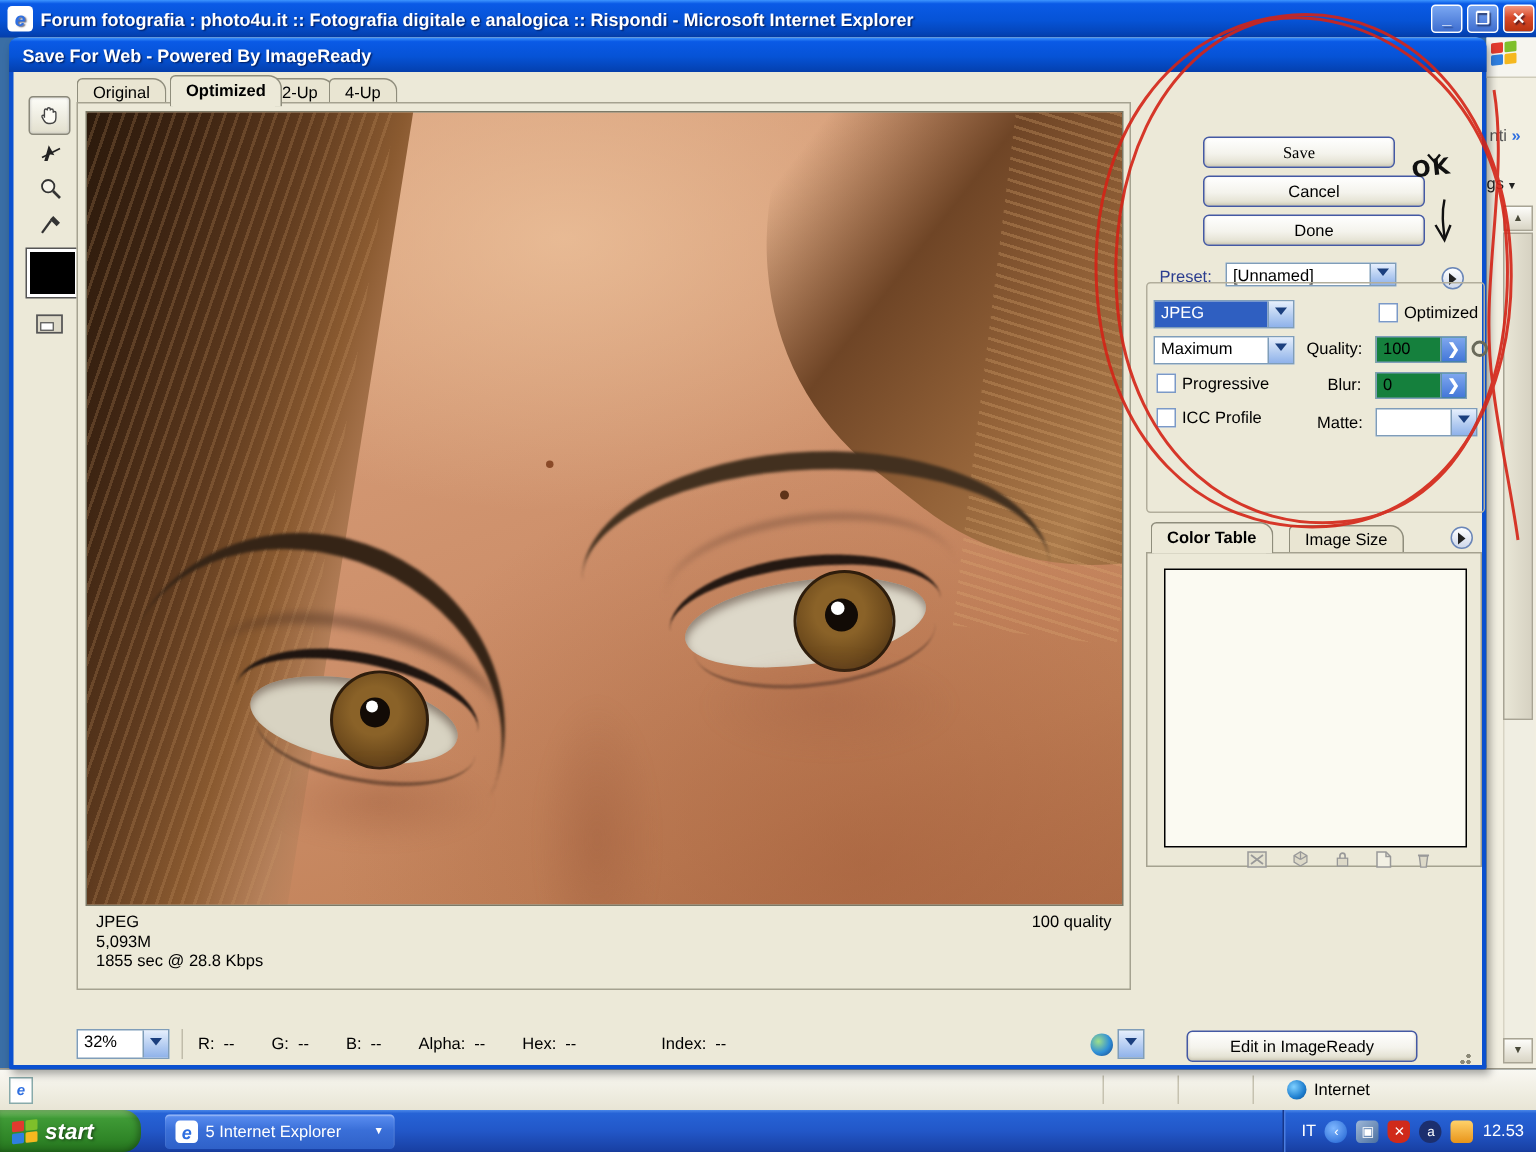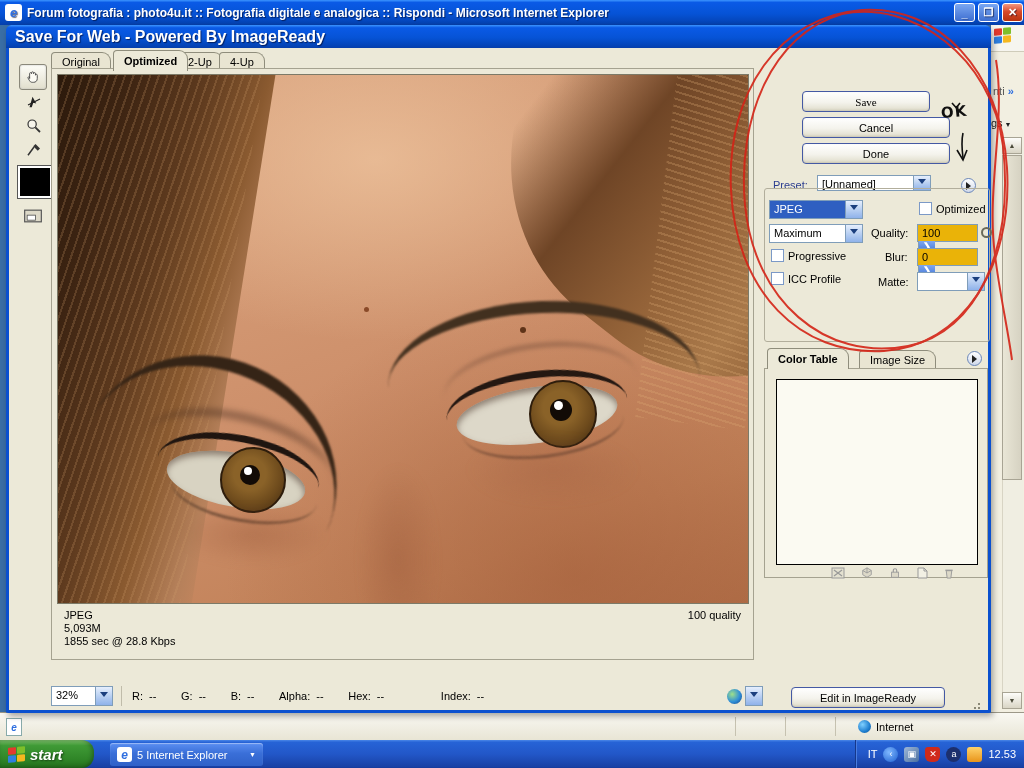--- a/index.html
+++ b/index.html
@@ -24,21 +24,21 @@
   .ie-status{left:0;top:712px;width:1024px;height:28px;
     background:linear-gradient(180deg,#f9f8f2,#e8e5d5);border-top:1px solid #9c9888;box-sizing:border-box;}
   .ie-status .cell{position:absolute;top:4px;height:19px;border-left:1px solid #c6c2b0;}
 
   
   .dialog{left:6px;top:25px;width:985px;height:688px;background:#ece9d8;
     border:3px solid #0a50cf;border-top:none;border-radius:7px 7px 2px 2px;box-sizing:border-box;
     box-shadow:2px 3px 6px rgba(0,0,0,.35);}
   .dlg-title{left:-3px;top:0;width:985px;height:23px;border-radius:6px 6px 0 0;
     background:linear-gradient(180deg,#3d95ff 0%,#0a5ae6 12%,#0653d6 55%,#0443b5 92%,#063eaa 100%);
-    color:#fff;font-weight:bold;font-size:16px;display:flex;align-items:center;padding-left:9px;
+    color:#fff;font-weight:bold;font-size:12px;display:flex;align-items:center;padding-left:9px;
     box-sizing:border-box;text-shadow:1px 1px 1px rgba(0,0,30,.6);}
   .dlg-body{left:0;top:23px;width:979px;height:659px;}
 
   .tab{position:absolute;height:19px;padding:0 10px;background:#e9e5d2;border:1px solid #8f8d7c;border-bottom:none;
     border-radius:4px 9px 0 0;display:flex;align-items:center;font-size:11px;box-sizing:border-box;}
   .tab.active{background:#ece9d8;font-weight:bold;height:21px;z-index:2;}
 
   .tool{position:absolute;width:26px;height:24px;display:grid;place-items:center;}
   .tool.pressed{border:1px solid #8a887a;border-radius:3px;
     background:linear-gradient(180deg,#fdfdf8,#e2dfcd);box-shadow:inset 0 0 2px #bbb;}
@@ -46,21 +46,21 @@
   .panel{border:1px solid #a5a290;background:#ece9d8;box-sizing:border-box;}
   .btn-xp{border:1px solid #4459a4;border-radius:4px;box-sizing:border-box;
     background:linear-gradient(180deg,#ffffff 0%,#f4f3ec 55%,#dfdcca 100%);
     display:grid;place-items:center;font-size:11px;box-shadow:inset 0 -1px 2px #c9c6b4;}
   .combo{display:flex;border:1px solid #7f9db9;background:#fff;box-sizing:border-box;}
   .combo .val{flex:1;padding:2px 4px;white-space:nowrap;overflow:hidden;}
   .combo .val.sel{background:#2f5fc1;color:#fff;}
   .combo .arrow{width:16px;border-left:1px solid #7f9db9;
     background:linear-gradient(180deg,#e6effd,#b9d0f2 50%,#8fb2ea);display:grid;place-items:center;}
   .tri-dn{width:0;height:0;border:4px solid transparent;border-top:5px solid #1b3f7e;margin-top:4px;}
-  .spin{display:flex;border:1px solid #7f9db9;background:#eab308;box-sizing:border-box;flex-direction:column;}
+  .spin{display:flex;border:1px solid #7f9db9;background:#15803d;box-sizing:border-box;}
   .spin .val{flex:1;padding:2px 4px;}
   .spin .btn{width:16px;background:linear-gradient(180deg,#7fa7ee,#4377d8);color:#fff;
     display:grid;place-items:center;font-weight:bold;font-size:10px;border-left:1px solid #7f9db9;}
   .cb{width:13px;height:13px;border:1px solid #7b99c7;background:#fff;box-sizing:border-box;}
   .circle-menu{width:15px;height:15px;border-radius:50%;border:1px solid #6a86b8;
     background:linear-gradient(180deg,#fff,#cfd8ea);display:grid;place-items:center;box-sizing:border-box;}
   .tri-rt{width:0;height:0;border:4px solid transparent;border-left:5px solid #222;margin-left:3px;}
   .navbtn{width:28px;height:19px;font-family:"DejaVu Sans",sans-serif;font-size:9px;}
   .lbl{white-space:nowrap;}
 

